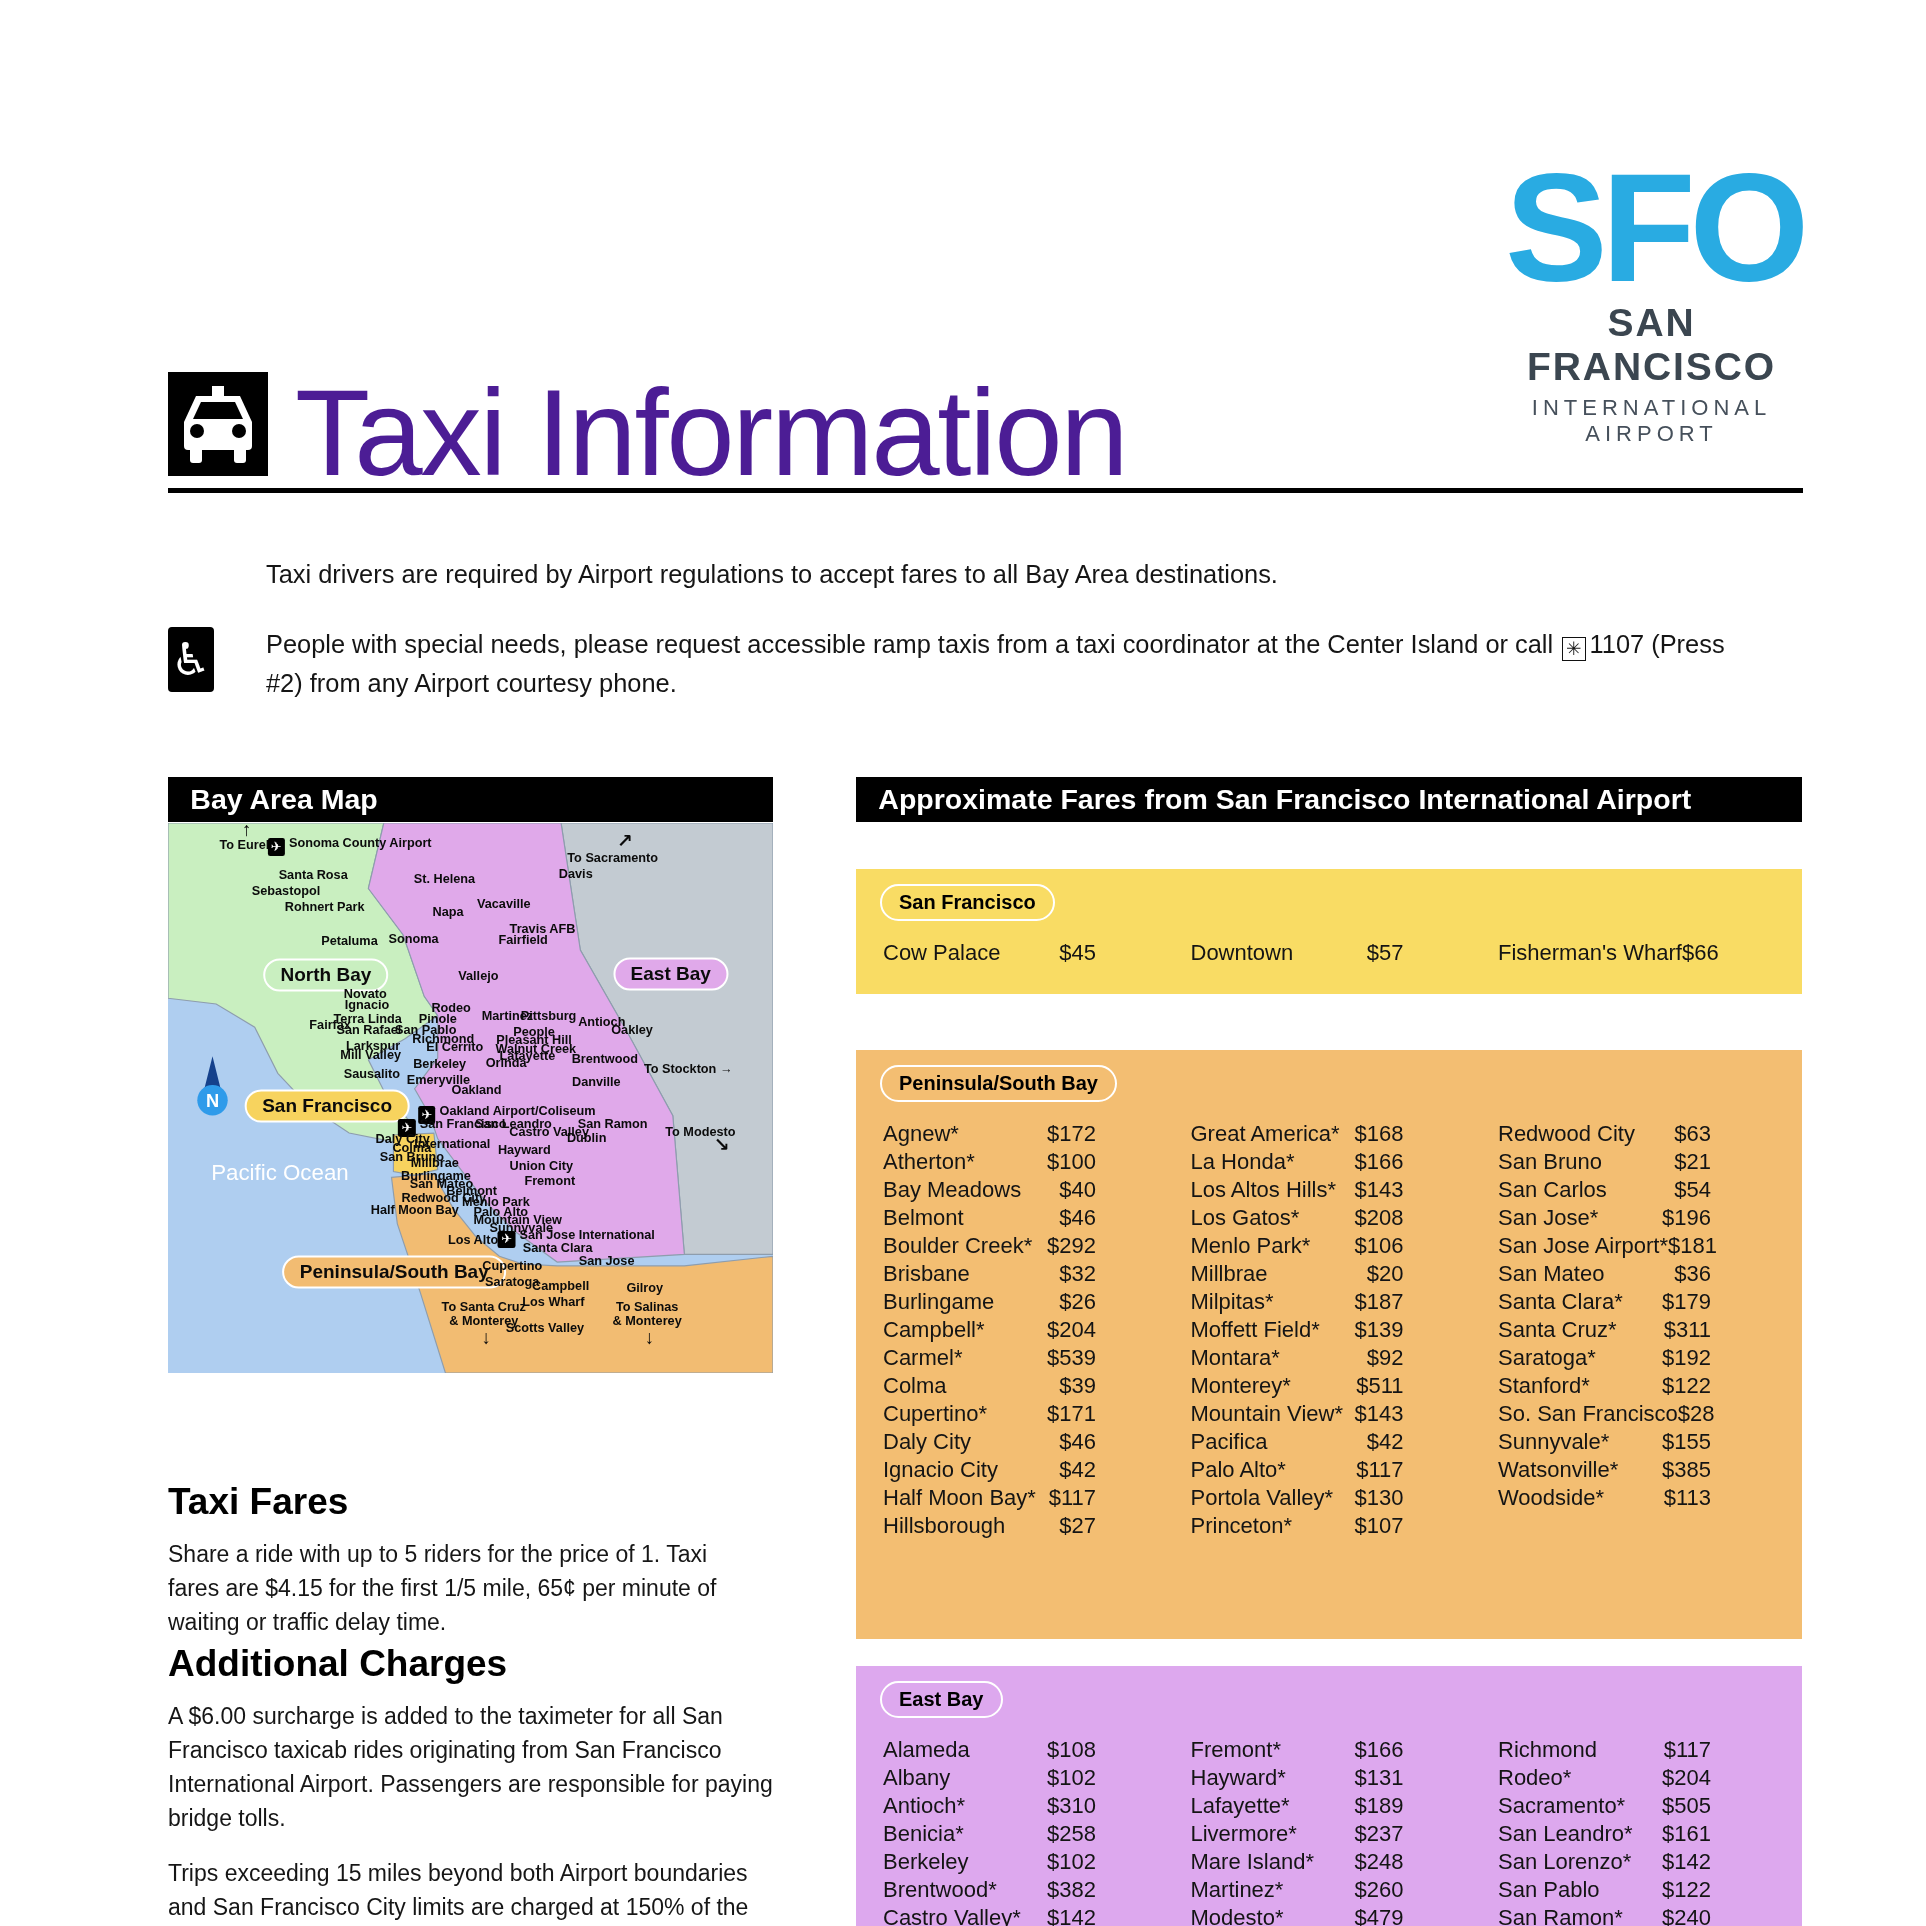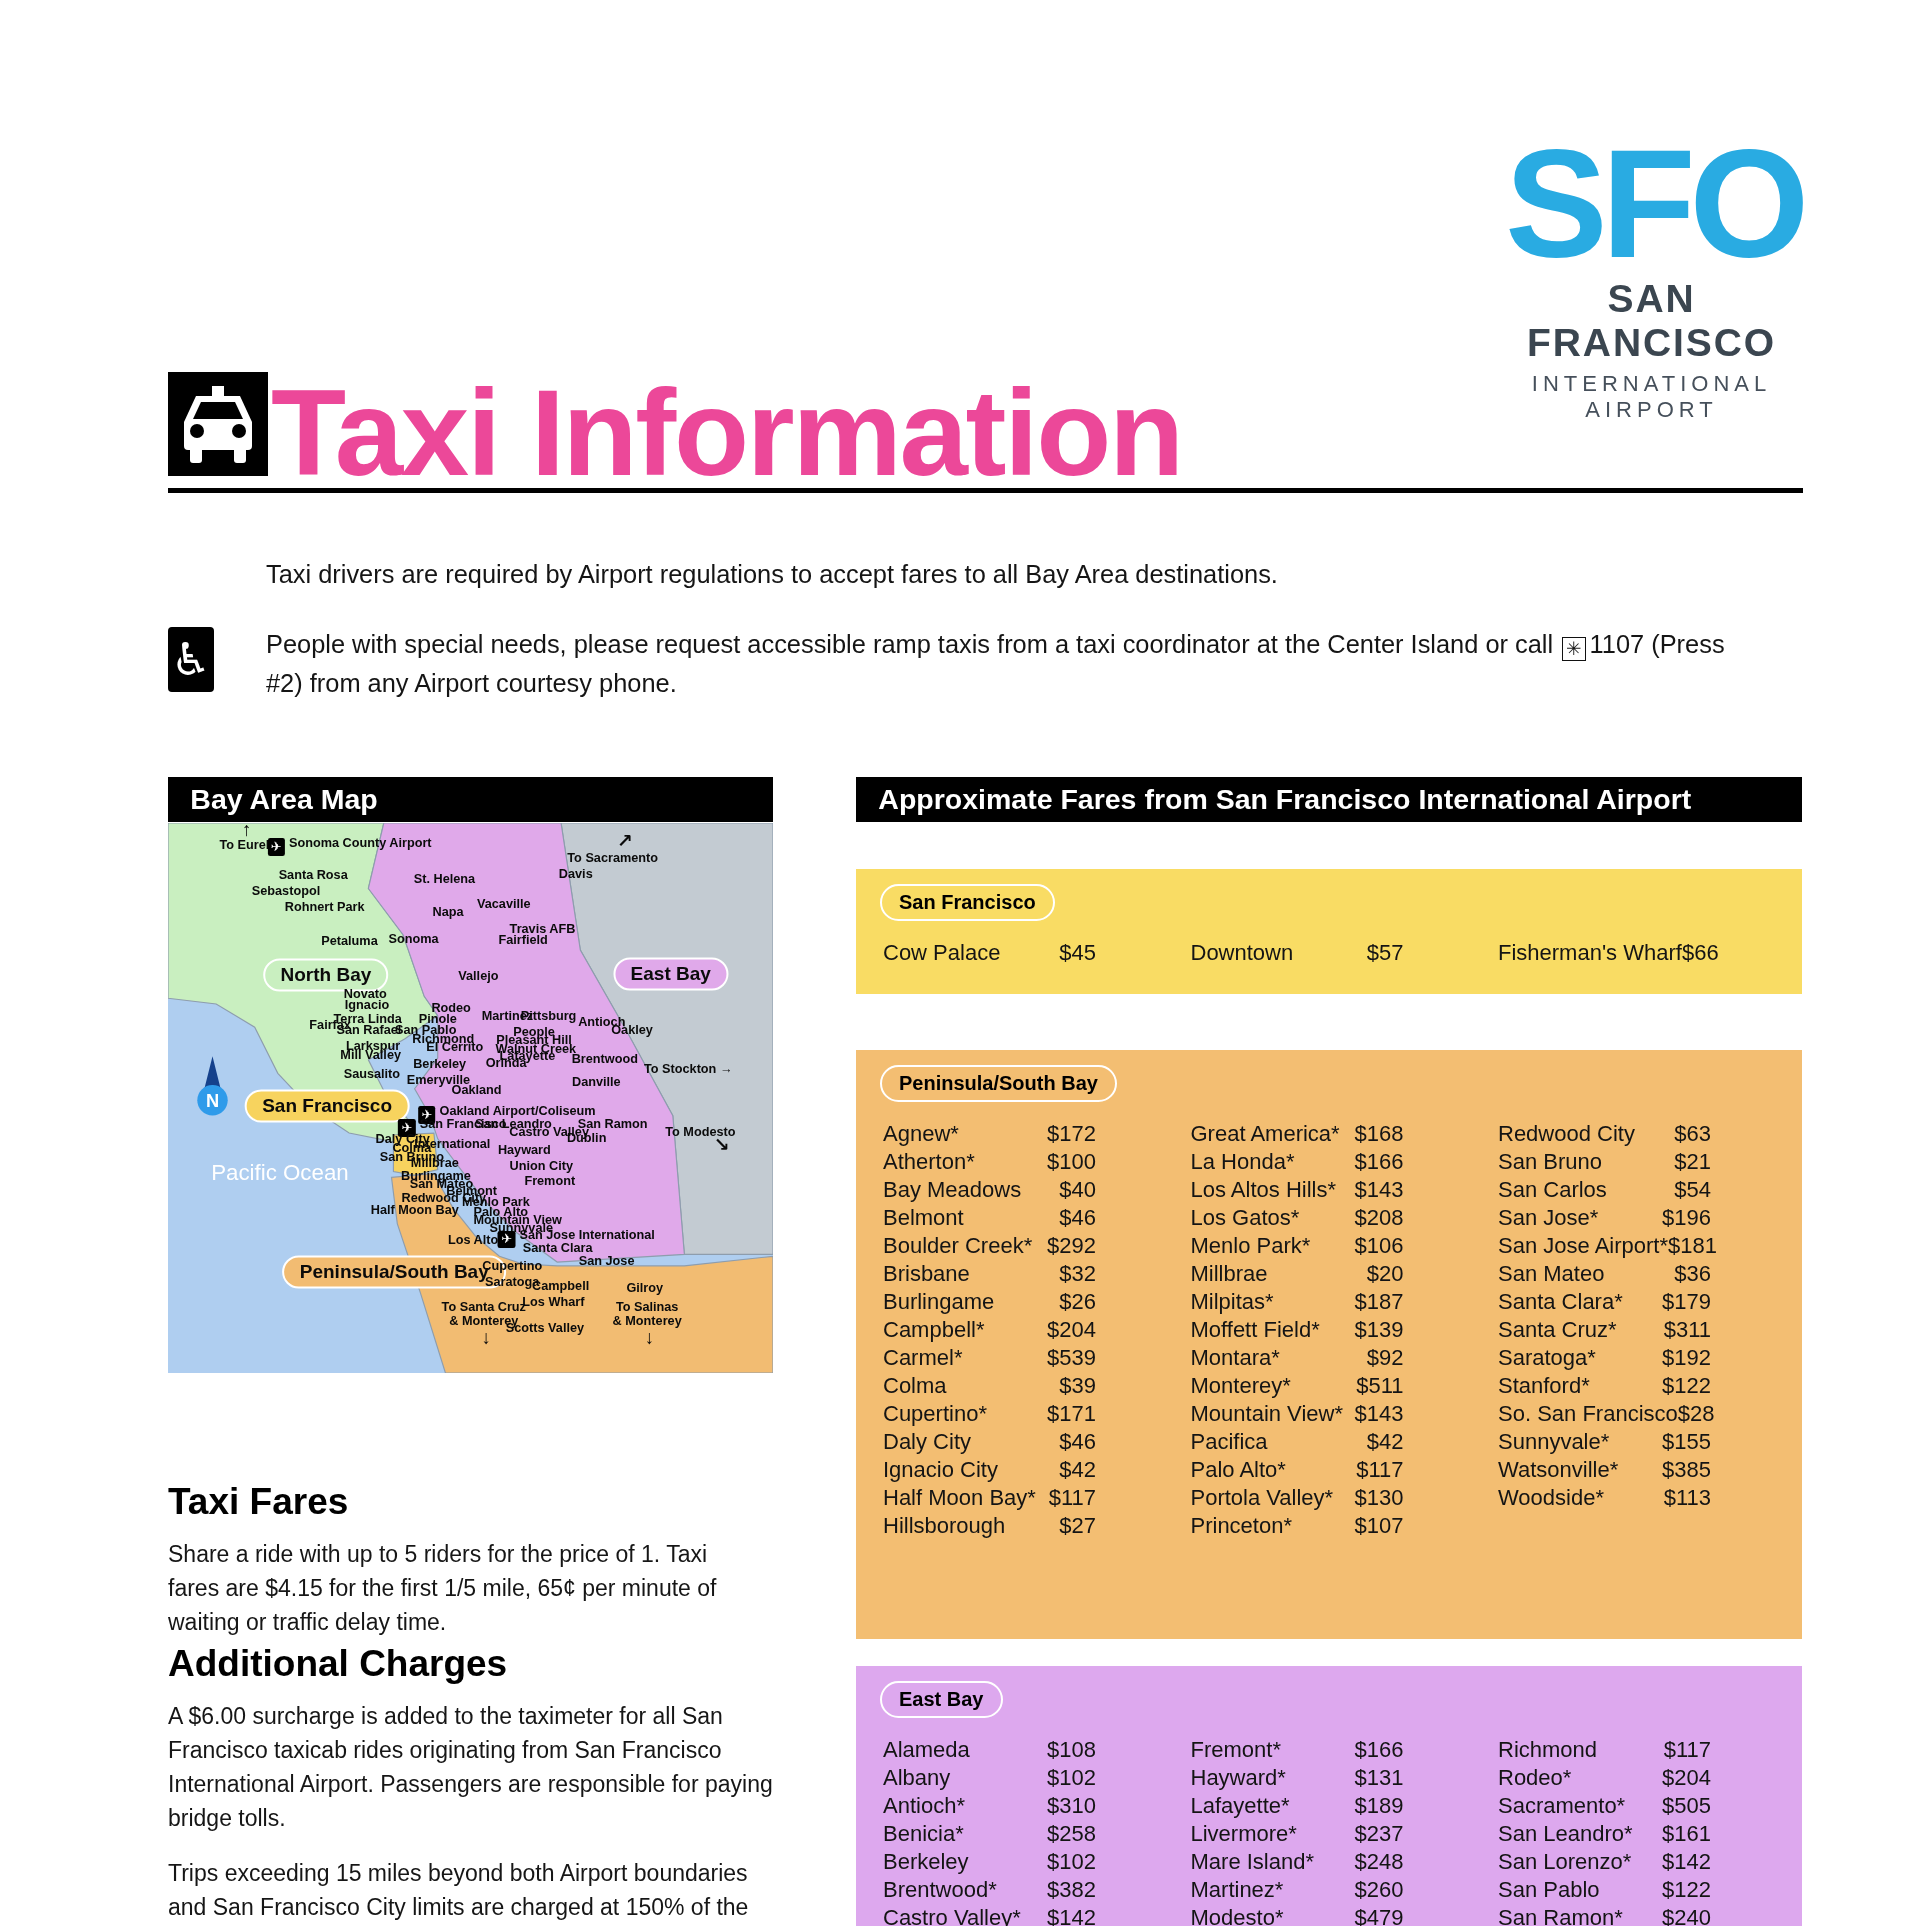--- a/index.html
+++ b/index.html
@@ -6,28 +6,28 @@
     --accent_blue:#29ABE2; --dark_slate:#3B4650;
     --map_ocean:#AFCEF0; --map_green:#C9EFC0; --map_purple:#E0A9EA;
     --map_orange:#F2BC72; --map_yellow:#F7D35E; --map_gray:#C3CBD2; --map_stroke:#8E9DAD;
   }
   *{box-sizing:border-box;margin:0;padding:0;}
   html,body{width:1950px;height:2991px;overflow:hidden;background:#fff;}
   body{font-family:"Liberation Sans","DejaVu Sans",sans-serif;color:#111;}
   #page{position:relative;width:1950px;height:2991px;background:#fff;}
 
   
-  .logo{position:absolute;top:138px;right:152px;width:293px;text-align:center;}
+  .logo{position:absolute;top:162px;right:152px;width:293px;text-align:center;}
   .logo .sfo{font-size:154px;font-weight:700;letter-spacing:-6.2px;color:var(--accent_blue);line-height:0.86;}
   .logo .l1{font-size:39px;font-weight:700;color:var(--dark_slate);letter-spacing:1.9px;margin-top:7px;}
   .logo .l2{font-size:22px;font-weight:400;color:#46505B;letter-spacing:5px;margin-top:5.4px;}
 
   
   .title-icon{position:absolute;left:168px;top:372px;width:100px;height:104px;background:#000;}
-  h1.title{position:absolute;left:271px;top:362px;font-size:123px;font-weight:700;letter-spacing:-2.3px;color:#ec4899;}
+  h1.title{position:absolute;left:295px;top:362px;font-size:123px;font-weight:400;letter-spacing:-2.3px;color:#4c1d95;}
   .title-rule{position:absolute;left:168px;top:488px;width:1635px;height:4.6px;background:#000;}
 
   .intro1{position:absolute;left:266px;top:555px;width:1502px;font-size:25.4px;line-height:39px;color:#151515;}
   .acc-box{position:absolute;left:168px;top:627px;width:46px;height:65px;background:#000;border-radius:3.9px;
            display:flex;align-items:center;justify-content:center;color:#fff;font-size:45px;}
   .intro2{position:absolute;left:266px;top:625px;width:1464px;font-size:25.4px;line-height:39px;color:#151515;}
   .keybox{display:inline-block;border:1.9px solid #111;font-size:18.5px;line-height:21px;width:24px;height:24px;
           text-align:center;vertical-align:-2.3px;margin:0 3.9px 0 1.5px;}
 
   

